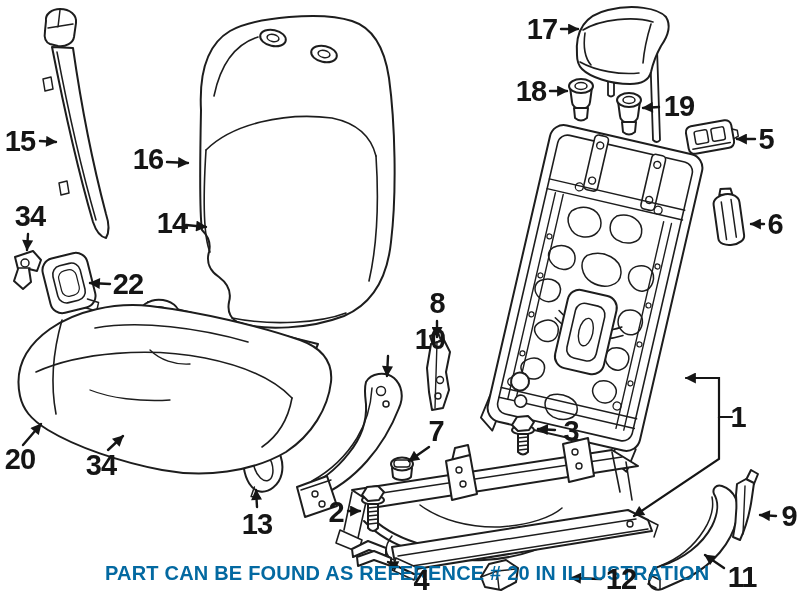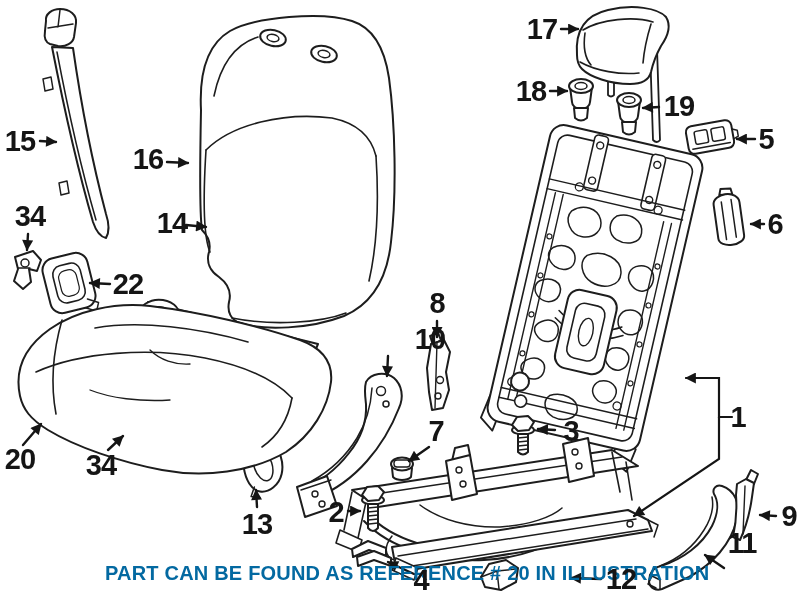--- a/index.html
+++ b/index.html
@@ -306,21 +306,21 @@
   <span class="callout" style="left:738px;top:417px;">1</span>
   <span class="callout" style="left:336px;top:512px;">2</span>
   <span class="callout" style="left:571px;top:431px;">3</span>
   <span class="callout" style="left:421px;top:580px;">4</span>
   <span class="callout" style="left:766px;top:139px;">5</span>
   <span class="callout" style="left:775px;top:224px;">6</span>
   <span class="callout" style="left:436px;top:431px;">7</span>
   <span class="callout" style="left:437px;top:303px;">8</span>
   <span class="callout" style="left:789px;top:516px;">9</span>
   <span class="callout" style="left:389px;top:339px;margin-left:41px;">10</span>
-  <span class="callout" style="left:742px;top:543px;">11</span>
+  <span class="callout" style="left:742px;top:577px;">11</span>
   <span class="callout" style="left:621px;top:579px;">12</span>
   <span class="callout" style="left:257px;top:524px;">13</span>
   <span class="callout" style="left:172px;top:223px;">14</span>
   <span class="callout" style="left:20px;top:141px;">15</span>
   <span class="callout" style="left:148px;top:159px;">16</span>
   <span class="callout" style="left:542px;top:29px;">17</span>
   <span class="callout" style="left:531px;top:91px;">18</span>
   <span class="callout" style="left:679px;top:106px;">19</span>
   <span class="callout" style="left:20px;top:459px;">20</span>
   <span class="callout" style="left:101px;top:465px;">34</span>

